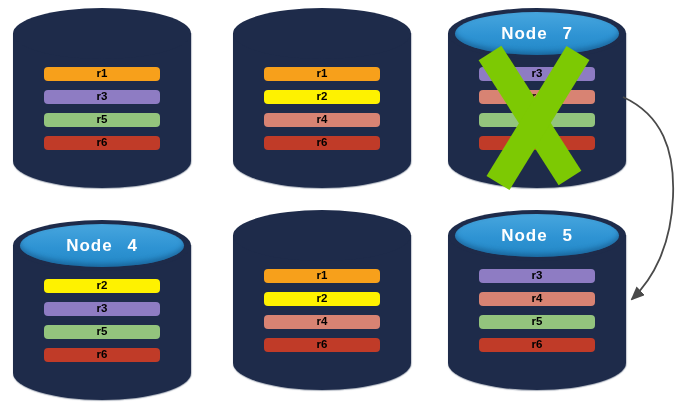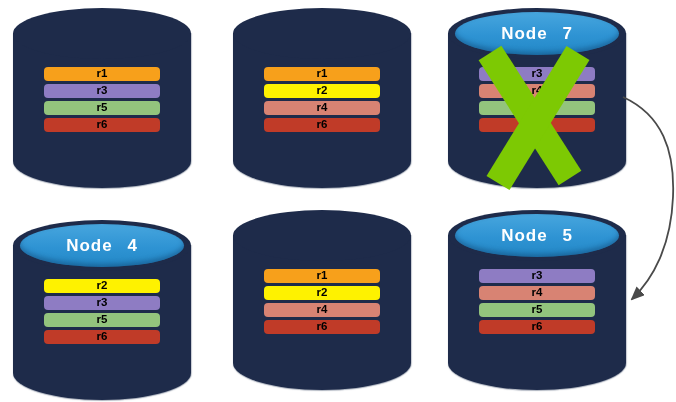--- a/index.html
+++ b/index.html
@@ -33,21 +33,21 @@
     box-shadow:inset 0 -3px 5px rgba(10,40,80,.35);
     display:flex;align-items:center;justify-content:center;
     z-index:3;
   }
   .node-title{
     font-size:17px;font-weight:bold;color:#fff;
     letter-spacing:1px;word-spacing:9px;white-space:pre;
   }
   .rows{position:absolute;left:31px;top:59px;width:116px;z-index:4;}
   .row{
-    height:14px;border-radius:4px;margin-bottom:3px;
+    height:14px;border-radius:4px;margin-bottom:9px;
     display:flex;align-items:center;justify-content:center;
   }
   .row span{font-size:11.5px;font-weight:bold;color:#000;line-height:1;}
 
   .xmark{position:absolute;left:0;top:0;width:178px;height:180px;z-index:6;overflow:visible;}
   .arrow-svg{position:absolute;left:0;top:0;width:676px;height:402px;z-index:10;pointer-events:none;}
 </style>
 </head>
 <body>
 

